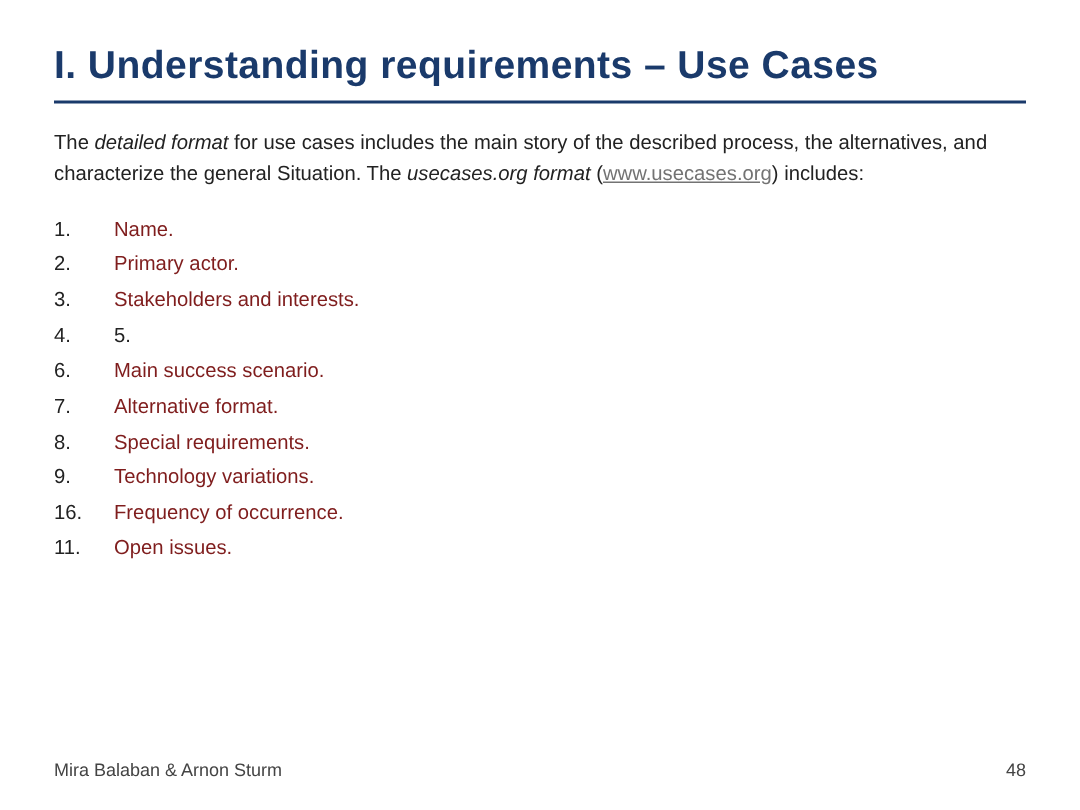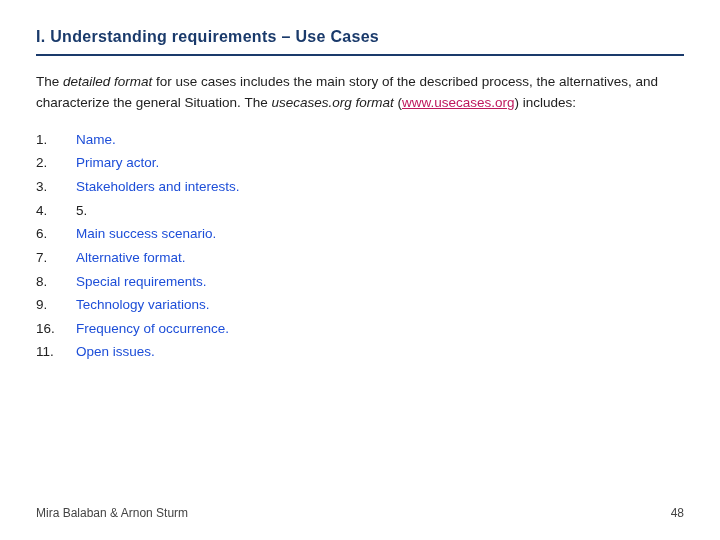--- a/index.html
+++ b/index.html
@@ -24,21 +24,21 @@
       flex-direction: column;
     }
 
     .title-area {
       border-bottom: 2px solid #1a3a6b;
       padding-bottom: 8px;
       margin-bottom: 16px;
     }
 
     .title {
-      font-size: 16px;
+      font-size: 26px;
       font-weight: bold;
       color: #1a3a6b;
       letter-spacing: 0.3px;
     }
 
     .content {
       flex: 1;
       display: flex;
       flex-direction: column;
     }
@@ -48,41 +48,41 @@
       color: #222;
       line-height: 1.55;
       margin-bottom: 14px;
     }
 
     .intro-text em {
       font-style: italic;
     }
 
     .intro-text a {
-      color: #be185d;
+      color: #737373;
       text-decoration: underline;
     }
 
     .list-container {
       display: grid;
       grid-template-columns: 40px 1fr;
       gap: 0;
       font-size: 13.5px;
       color: #222;
       line-height: 1.75;
     }
 
     .list-num {
       font-size: 13.5px;
       color: #222;
     }
 
     .list-item-text {
       font-size: 13.5px;
-      color: #1d4ed8;
+      color: #7f1d1d;
     }
 
     .footer {
       display: flex;
       justify-content: space-between;
       align-items: flex-end;
       margin-top: auto;
       padding-top: 10px;
       font-size: 12px;
       color: #444;

